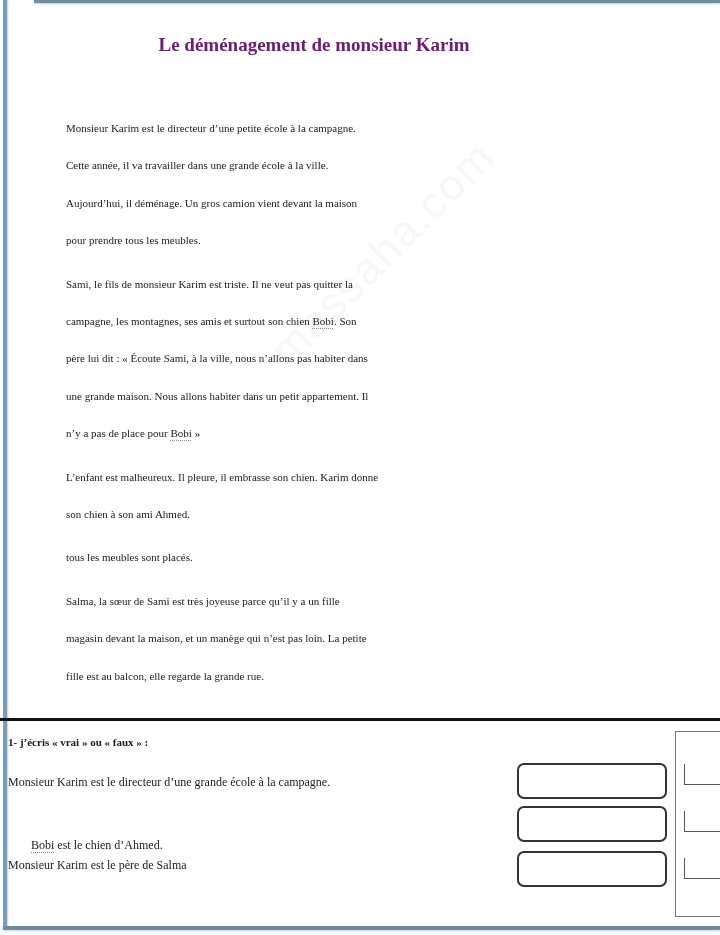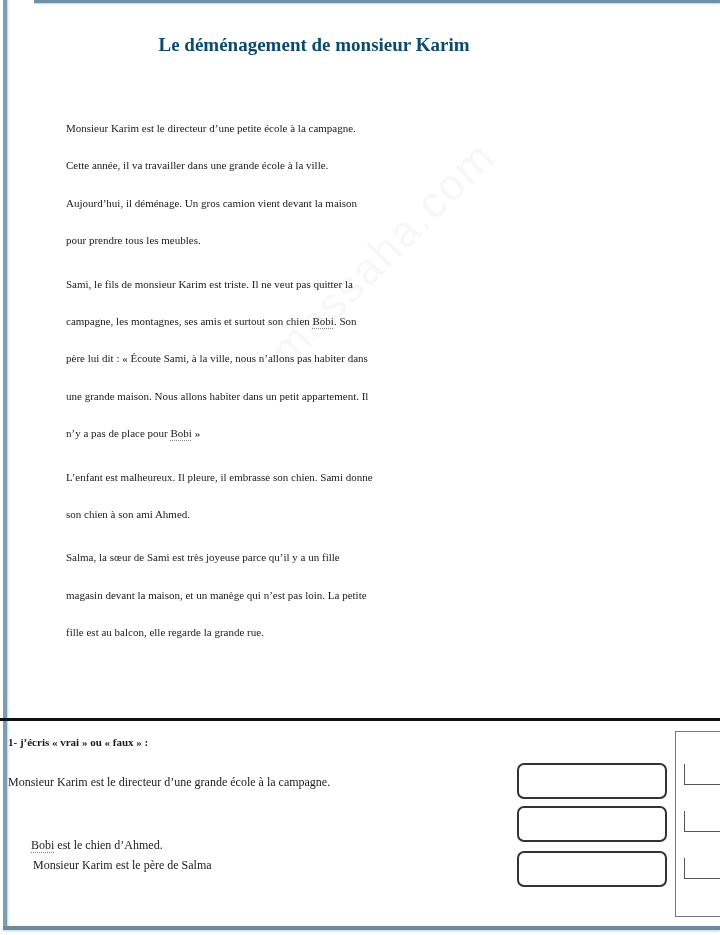--- a/index.html
+++ b/index.html
@@ -53,21 +53,21 @@
       pointer-events: none;
       letter-spacing: 2px;
     }
     .title {
       position: absolute;
       left: 0; width: 628px;
       top: 34px;
       text-align: center;
       font-weight: bold;
       font-size: 19px;
-      color: #0c4a6e;
+      color: #701a75;
     }
     .story {
       position: absolute;
       left: 66px;
       top: 110px;
       width: 640px;
       font-size: 11px;
       line-height: 37.4px;
     }
     .story p {
@@ -91,21 +91,21 @@
       font-weight: bold;
     }
     .q {
       position: absolute;
       left: 8px;
       font-size: 12px;
       white-space: nowrap;
     }
     .q1 { top: 775px; }
     .q2 { top: 838px; margin-left: 23px; }
-    .q3 { top: 858px; padding-left: 25px; }
+    .q3 { top: 858px; }
     .answer-box {
       position: absolute;
       left: 517px;
       width: 150px;
       height: 36px;
       border: 2px solid #333;
       border-radius: 7px;
       background: #fff;
       box-sizing: border-box;
     }
@@ -160,24 +160,25 @@
       <span class="line">pour prendre tous les meubles.</span>
     </p>
     <p>
       <span class="line">Sami, le fils de monsieur Karim est triste. Il ne veut pas quitter la</span>
       <span class="line">campagne, les montagnes, ses amis et surtout son chien <span class="bobi">Bobi</span>. Son</span>
       <span class="line">père lui dit : « Écoute Sami, à la ville, nous n’allons pas habiter dans</span>
       <span class="line">une grande maison. Nous allons habiter dans un petit appartement. Il</span>
       <span class="line">n’y a pas de place pour <span class="bobi">Bobi</span> »</span>
     </p>
     <p>
-      <span class="line">L’enfant est malheureux. Il pleure, il embrasse son chien. Sami donne</span>
+      <span class="line">L’enfant est malheureux. Il pleure, il embrasse son chien. Karim donne</span>
       <span class="line">son chien à son ami Ahmed.</span>
     </p>
     <p>
+      <span class="line">tous les meubles sont placés.</span>
     </p>
     <p>
       <span class="line">Salma, la sœur de Sami est très joyeuse parce qu’il y a un fille</span>
       <span class="line">magasin devant la maison, et un manège qui n’est pas loin. La petite</span>
       <span class="line">fille est au balcon, elle regarde la grande rue.</span>
     </p>
   </div>
 
   <div class="separator"></div>
 

